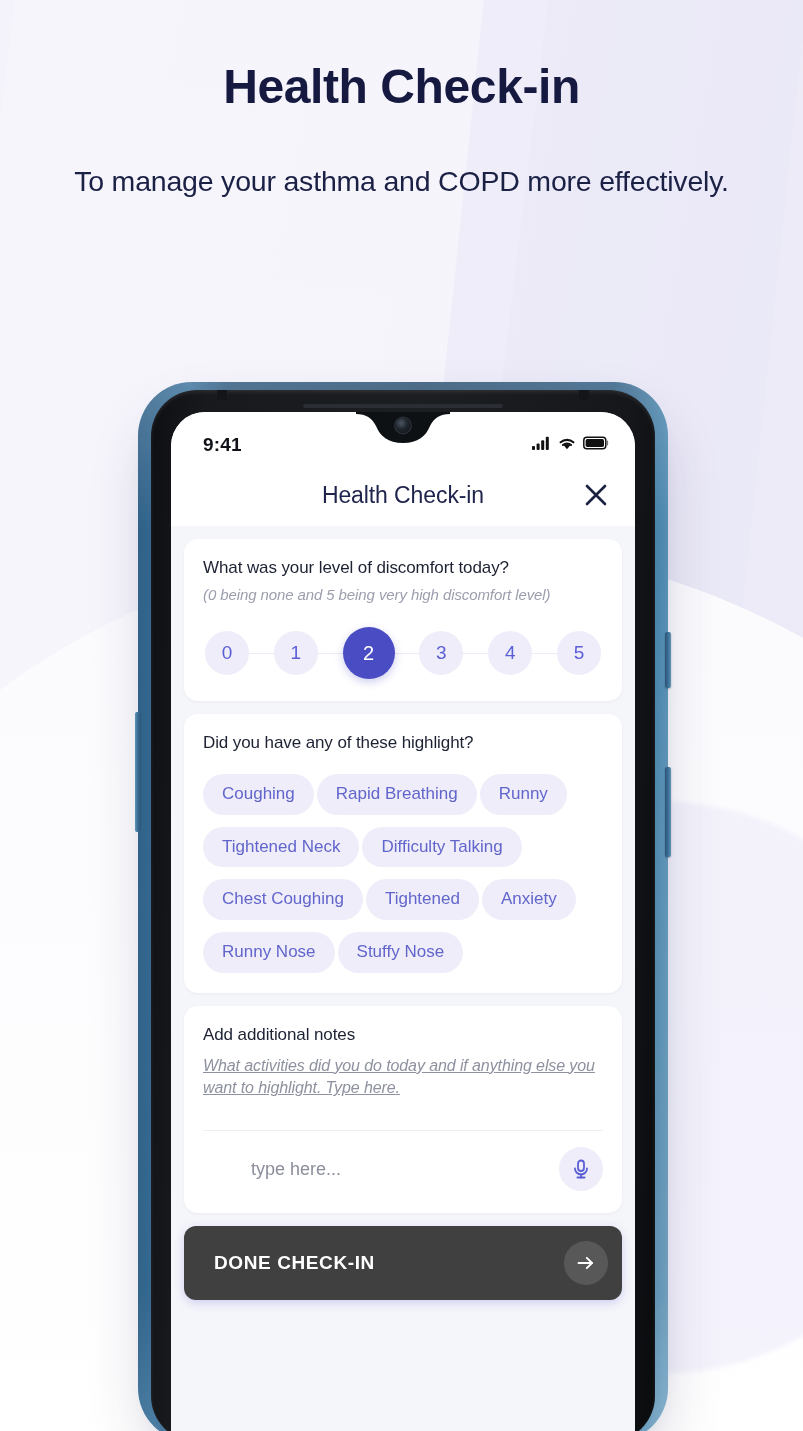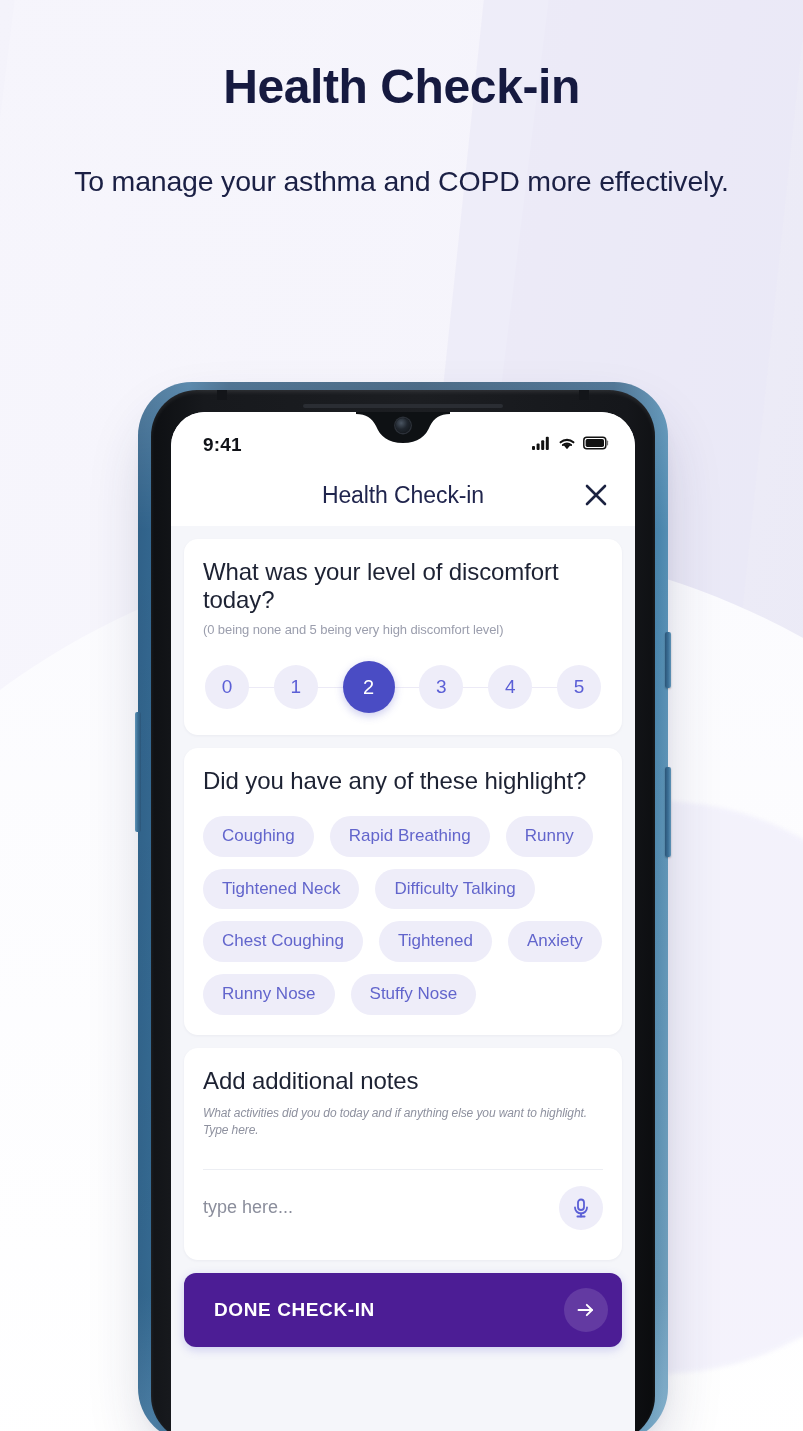--- a/index.html
+++ b/index.html
@@ -202,27 +202,28 @@
     height: calc(100% - 114px);
     overflow: hidden;
   }
   .card {
     background: #ffffff;
     border-radius: 14px;
     box-shadow: 0 1px 3px rgba(32,37,77,.05);
     margin-bottom: 13px;
   }
   .card-title {
-    font-size: 24px;
+    font-size: 17px;
     color: #1d2233;
     font-weight: 400;
     letter-spacing: -.1px;
   }
   .card-sub {
-    font-size: 13px;
+    font-size: 15px;
+    font-style: italic;
     color: #9b9ead;
     margin-top: 8px;
     letter-spacing: -.1px;
   }
 
   
   .card-discomfort { padding: 19px 19px 22px 19px; }
   .scale-row {
     position: relative;
     display: flex;
@@ -255,54 +256,56 @@
     color: #ffffff;
     font-size: 20px;
     box-shadow: 0 3px 8px rgba(74,76,196,.28);
   }
 
   
   .card-symptoms { padding: 19px 19px 20px 19px; }
   .chip-wrap {
     display: flex;
     flex-wrap: wrap;
-    gap: 12px 16px;
+    gap: 12px 3px;
     margin-top: 21px;
   }
   .chip {
     background: #eeedf9;
     color: #6265cc;
     border-radius: 22px;
     padding: 11px 19px;
     font-size: 17px;
     line-height: 1.1;
     cursor: pointer;
     white-space: nowrap;
   }
 
   
-  .card-notes { padding: 19px 19px 12px 19px; }
+  .card-notes { padding: 19px 19px 4px 19px; }
   .notes-hint {
-    font-size: 12px;
+    font-size: 16px;
     font-style: italic;
     color: #8e919f;
     margin-top: 10px;
     line-height: 1.42;
     letter-spacing: -.1px;
+    text-decoration: underline;
   }
   .notes-divider {
     height: 1px;
     background: #eceef3;
     margin-top: 30px;
   }
   .notes-input-row {
     display: flex;
     align-items: center;
     justify-content: space-between;
     padding: 16px 0 18px 0;
+    margin-left: 48px;
   }
   .notes-input {
     border: none;
     outline: none;
     background: transparent;
     font-family: "Liberation Sans", sans-serif;
     font-size: 18px;
     color: #6e7180;
     flex: 1;
   }
@@ -312,21 +315,21 @@
     border-radius: 50%;
     background: #eeedf9;
     display: flex; align-items: center; justify-content: center;
     cursor: pointer;
     flex: none;
   }
 
   
   .done-btn {
     margin-top: 7px;
-    background: #4c1d95;
+    background: #404040;
     border-radius: 12px;
     height: 74px;
     display: flex;
     align-items: center;
     justify-content: space-between;
     padding: 0 14px 0 30px;
     cursor: pointer;
     box-shadow: 0 3px 10px rgba(90,91,212,.25);
   }
   .done-label {

